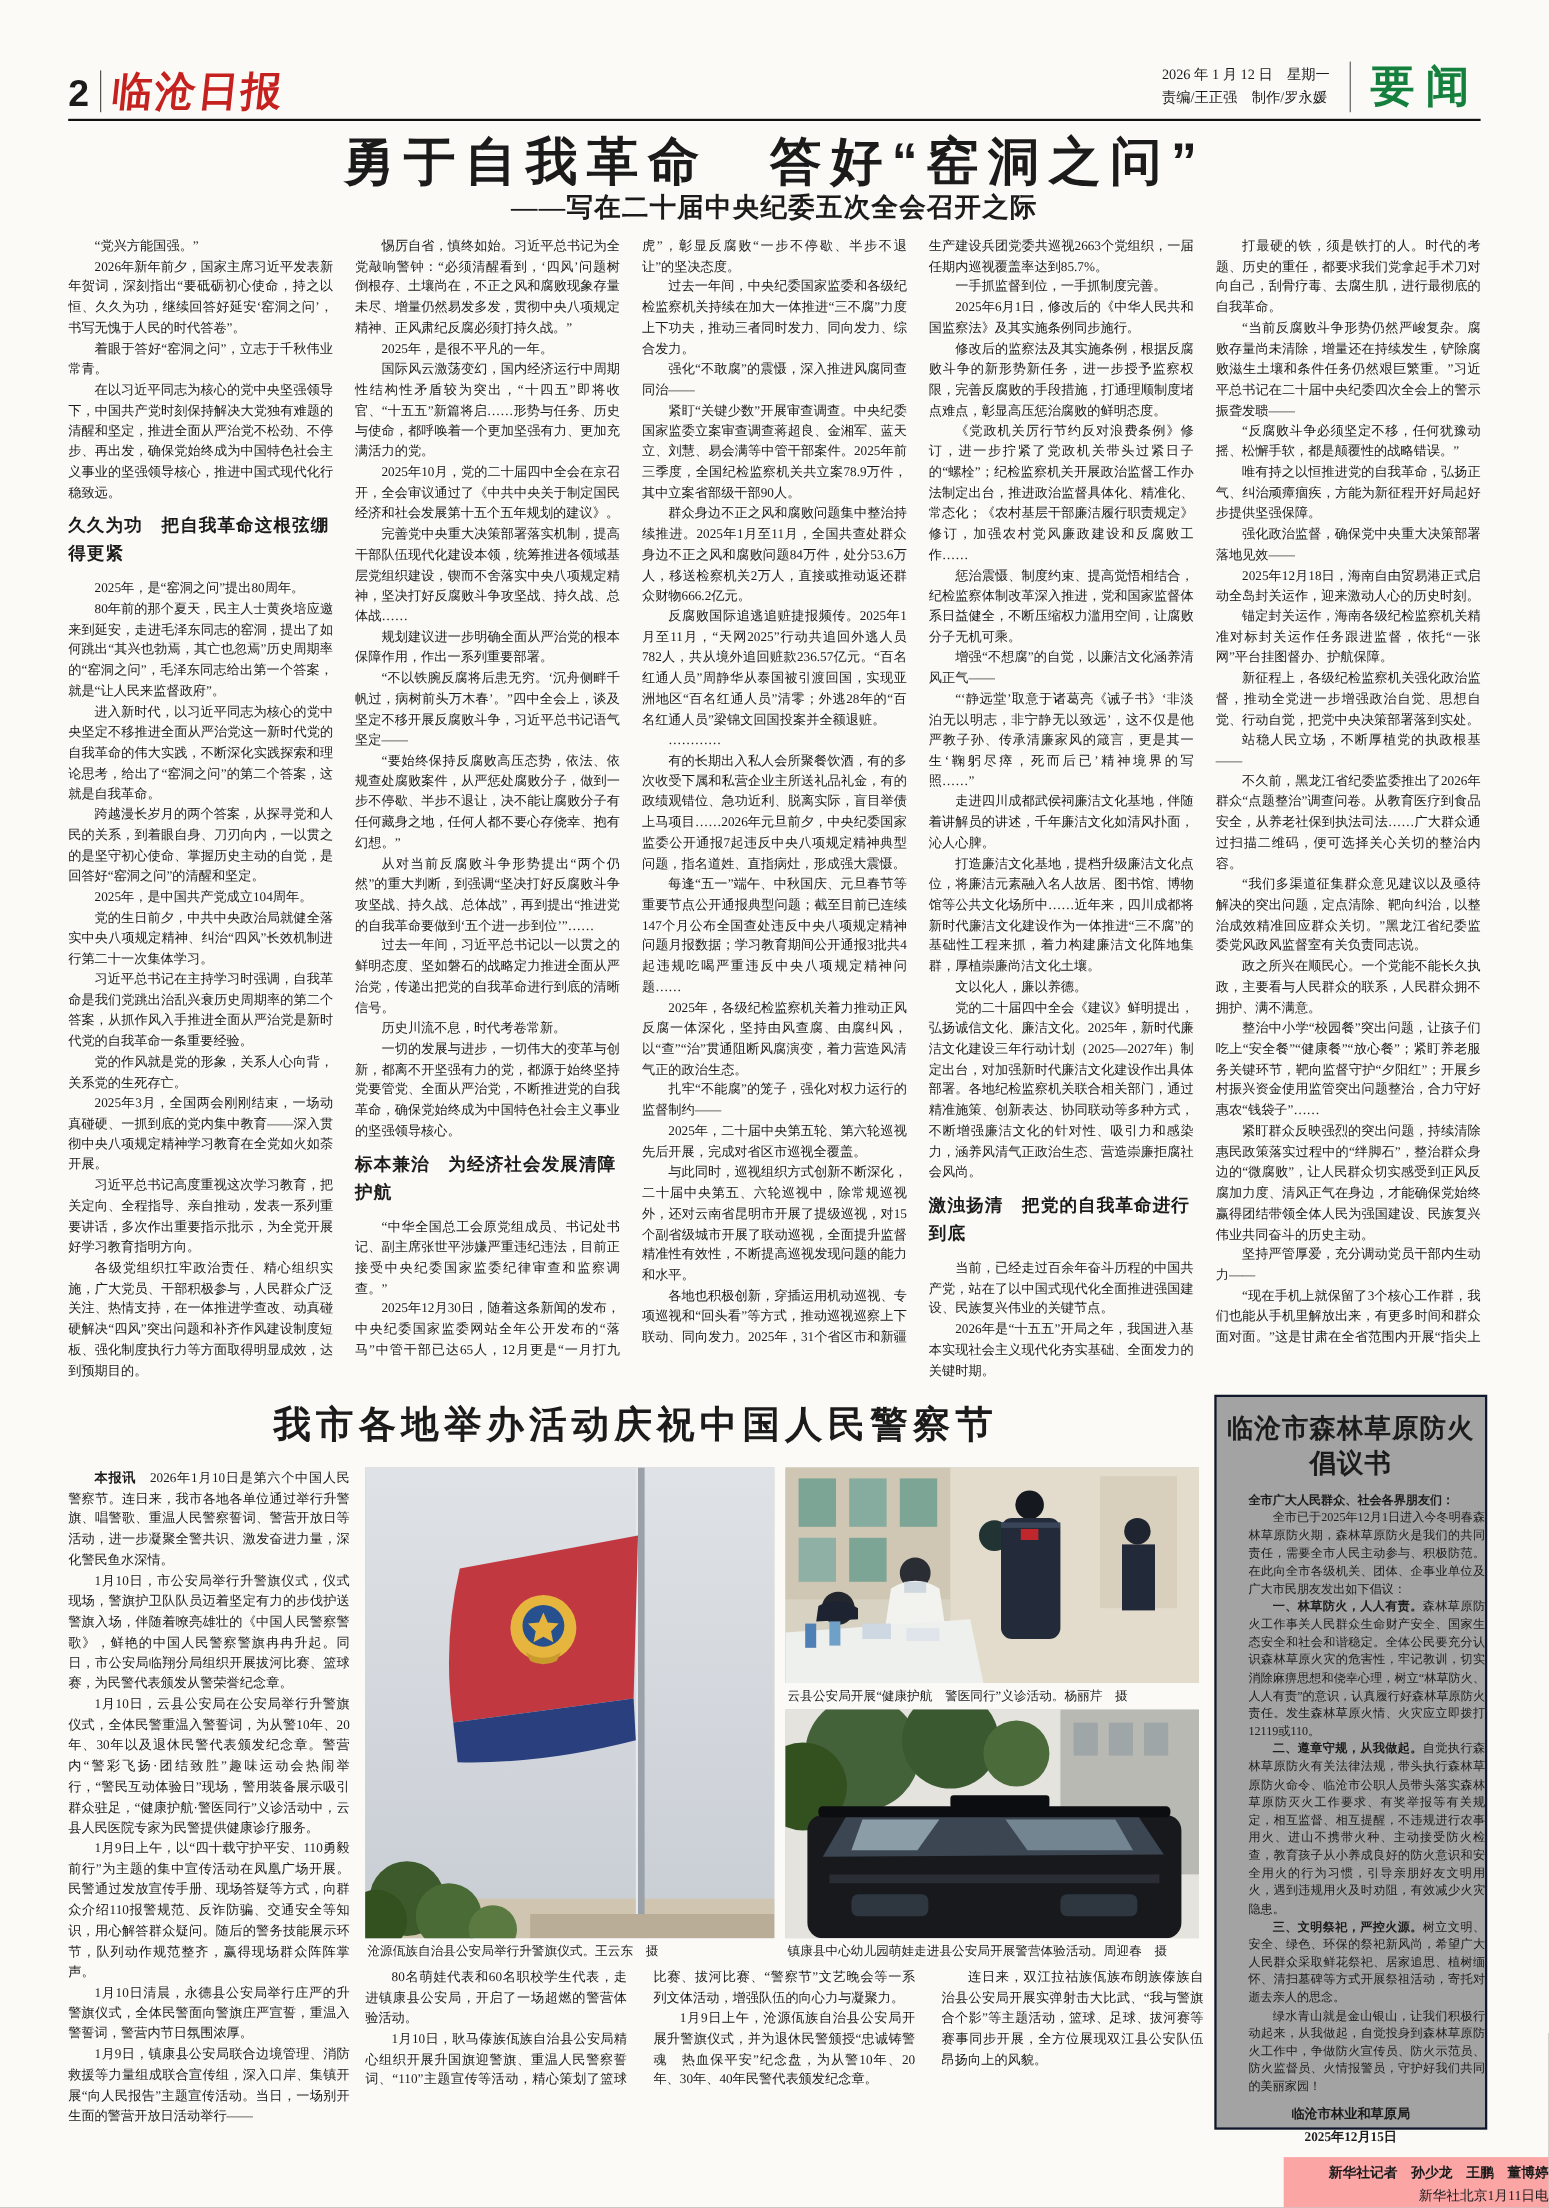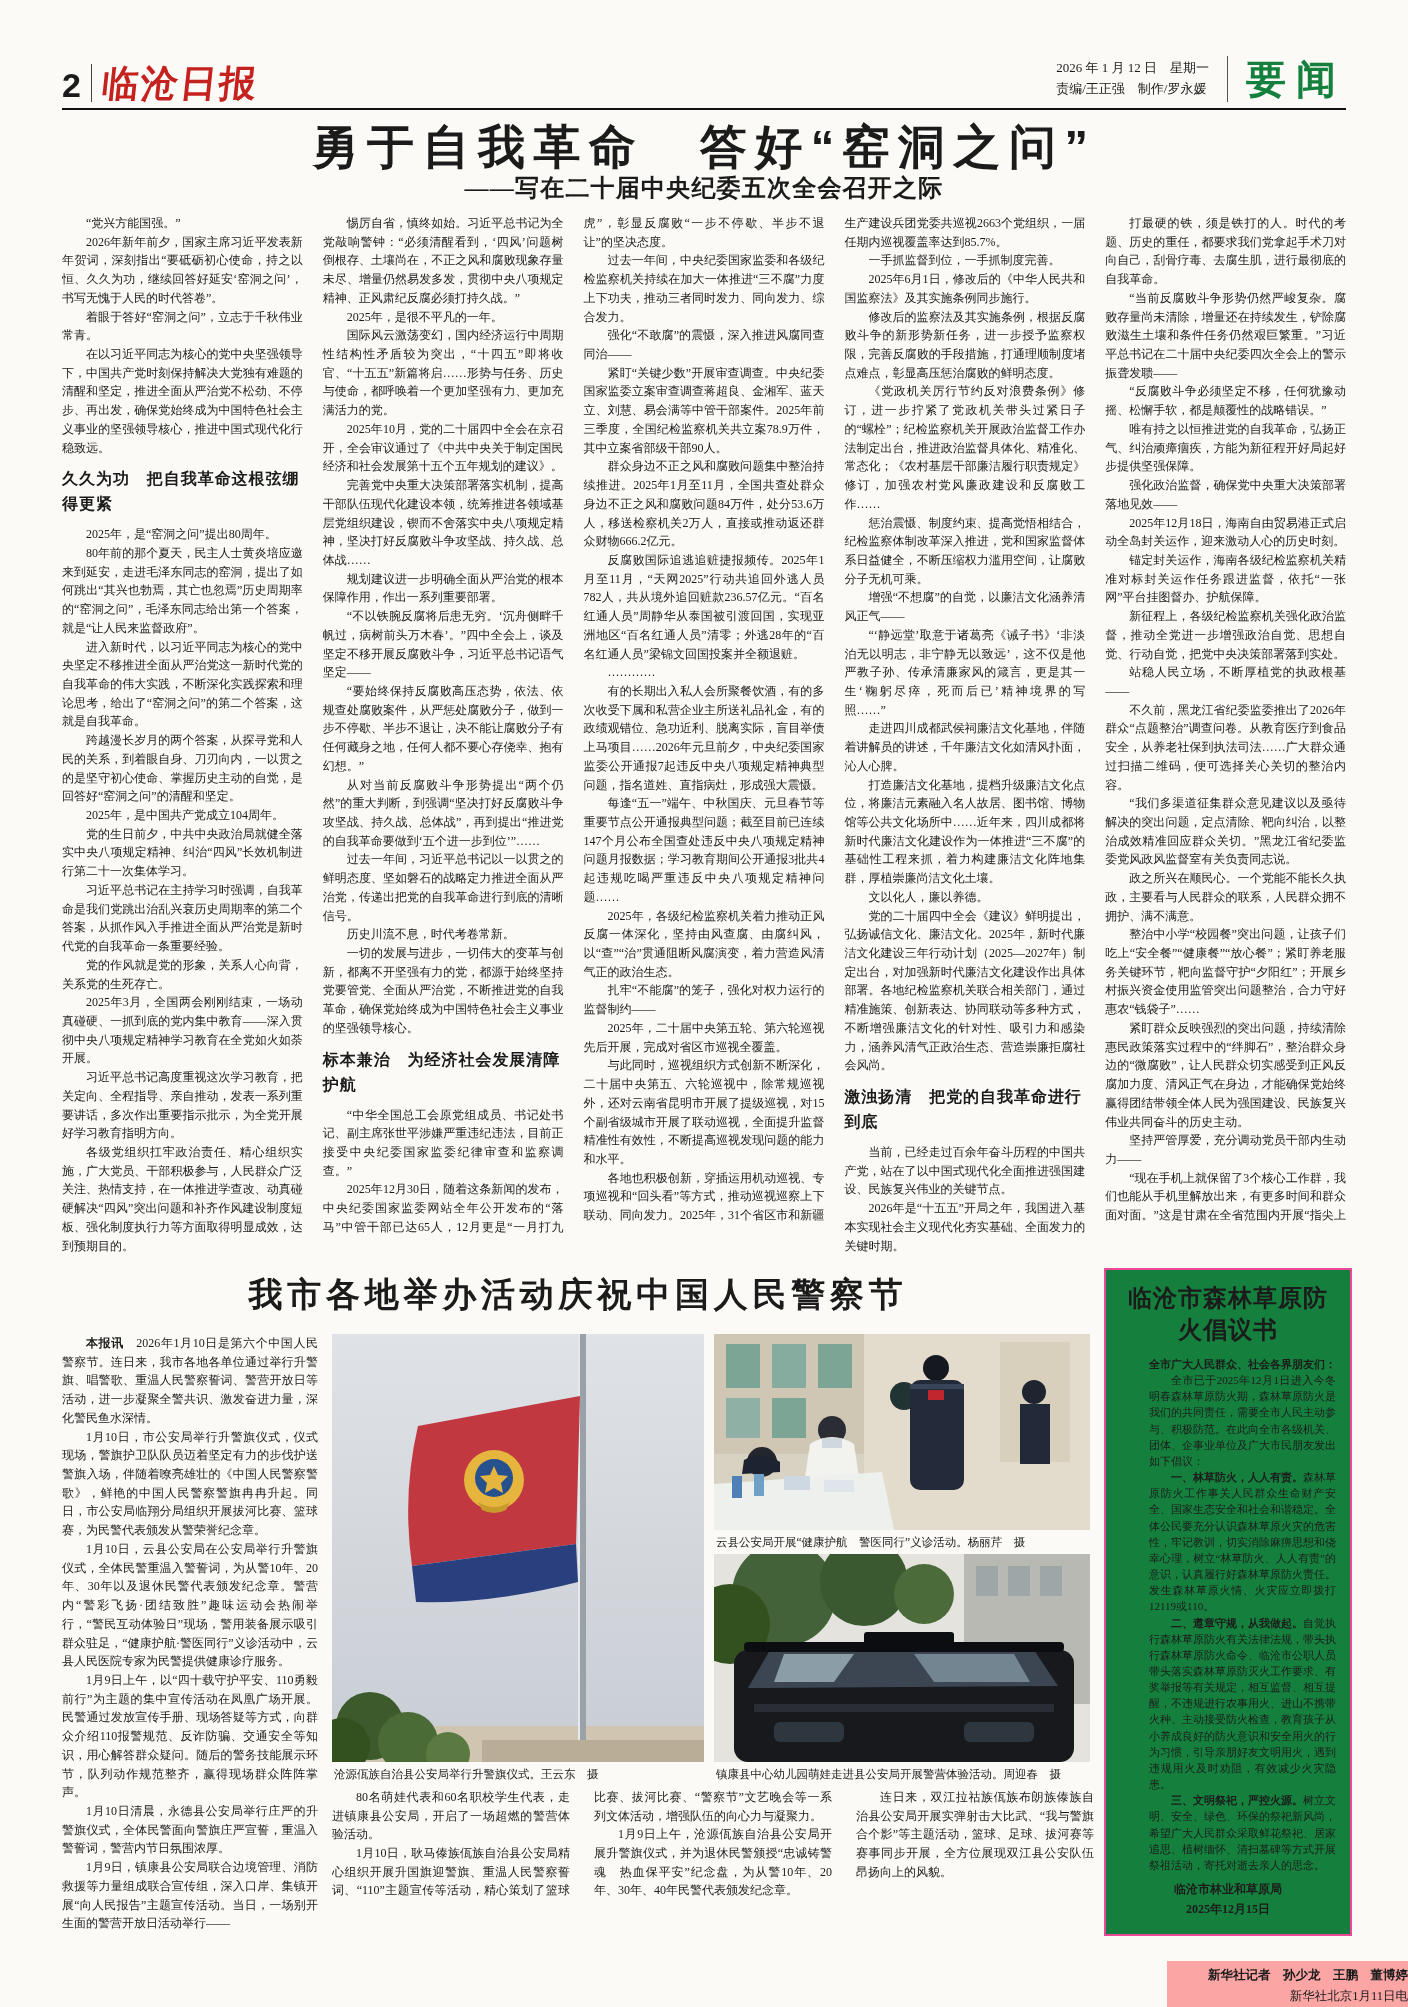--- a/index.html
+++ b/index.html
@@ -42,22 +42,22 @@
   figure{margin:0;}
   .photo{display:block;background:#ccc;}
   figcaption{font-size:11.5px;line-height:1.4;padding:4px 2px 0;text-align:left;color:#222;
         font-family:"Liberation Serif","DejaVu Serif",serif;}
   .stack{flex:1;display:flex;flex-direction:column;gap:4px;}
   .bottom-paras{margin-top:6px;height:146px;overflow:hidden;column-count:3;column-gap:24px;
         font-size:12px;line-height:1.55;text-align:justify;}
   .bottom-paras p{margin:0;text-indent:2em;}
   .bottom-paras p.sig{text-indent:0;text-align:right;font-weight:bold;margin-top:48px;}
   
-  .fire{position:absolute;top:1268px;left:1104px;width:248px;height:668px;border:2px solid #ec4899;
-        padding:8px 14px;box-sizing:border-box;background:#15803d;}
+  .fire{position:absolute;top:1268px;left:1104px;width:248px;height:668px;border:2px solid #0f172a;
+        padding:8px 0;box-sizing:border-box;background:#a3a3a3;}
   .fire-title{text-align:center;font-size:24px;font-weight:bold;margin:4px 0 10px;letter-spacing:1px;
         font-family:"Liberation Sans","DejaVu Sans",sans-serif;}
   .fire-body{font-size:11px;line-height:1.47;text-align:justify;margin-left:29px;}
   .fire-body p{margin:0;text-indent:2em;}
   .fire-body p.salute{text-indent:0;font-weight:bold;}
   .fire-sig{text-align:center;font-weight:bold;font-size:12px;line-height:1.7;margin-top:6px;}
 </style>
 </head>
 <body>
 
@@ -272,20 +272,21 @@
   </div>
 
   <div class="fire">
     <div class="fire-title">临沧市森林草原防火倡议书</div>
     <div class="fire-body">
         <p class="salute">全市广大人民群众、社会各界朋友们：</p>
         <p>全市已于2025年12月1日进入今冬明春森林草原防火期，森林草原防火是我们的共同责任，需要全市人民主动参与、积极防范。在此向全市各级机关、团体、企事业单位及广大市民朋友发出如下倡议：</p>
         <p><b>一、林草防火，人人有责。</b>森林草原防火工作事关人民群众生命财产安全、国家生态安全和社会和谐稳定。全体公民要充分认识森林草原火灾的危害性，牢记教训，切实消除麻痹思想和侥幸心理，树立“林草防火、人人有责”的意识，认真履行好森林草原防火责任。发生森林草原火情、火灾应立即拨打12119或110。</p>
         <p><b>二、遵章守规，从我做起。</b>自觉执行森林草原防火有关法律法规，带头执行森林草原防火命令、临沧市公职人员带头落实森林草原防灭火工作要求、有奖举报等有关规定，相互监督、相互提醒，不违规进行农事用火、进山不携带火种、主动接受防火检查，教育孩子从小养成良好的防火意识和安全用火的行为习惯，引导亲朋好友文明用火，遇到违规用火及时劝阻，有效减少火灾隐患。</p>
         <p><b>三、文明祭祀，严控火源。</b>树立文明、安全、绿色、环保的祭祀新风尚，希望广大人民群众采取鲜花祭祀、居家追思、植树缅怀、清扫墓碑等方式开展祭祖活动，寄托对逝去亲人的思念。</p>
+        <p>绿水青山就是金山银山，让我们积极行动起来，从我做起，自觉投身到森林草原防火工作中，争做防火宣传员、防火示范员、防火监督员、火情报警员，守护好我们共同的美丽家园！</p>
       </div>
     <div class="fire-sig">
       <div>临沧市林业和草原局</div>
       <div>2025年12月15日</div>
     </div>
   </div>
 
 </div>
 
 </body></html>

